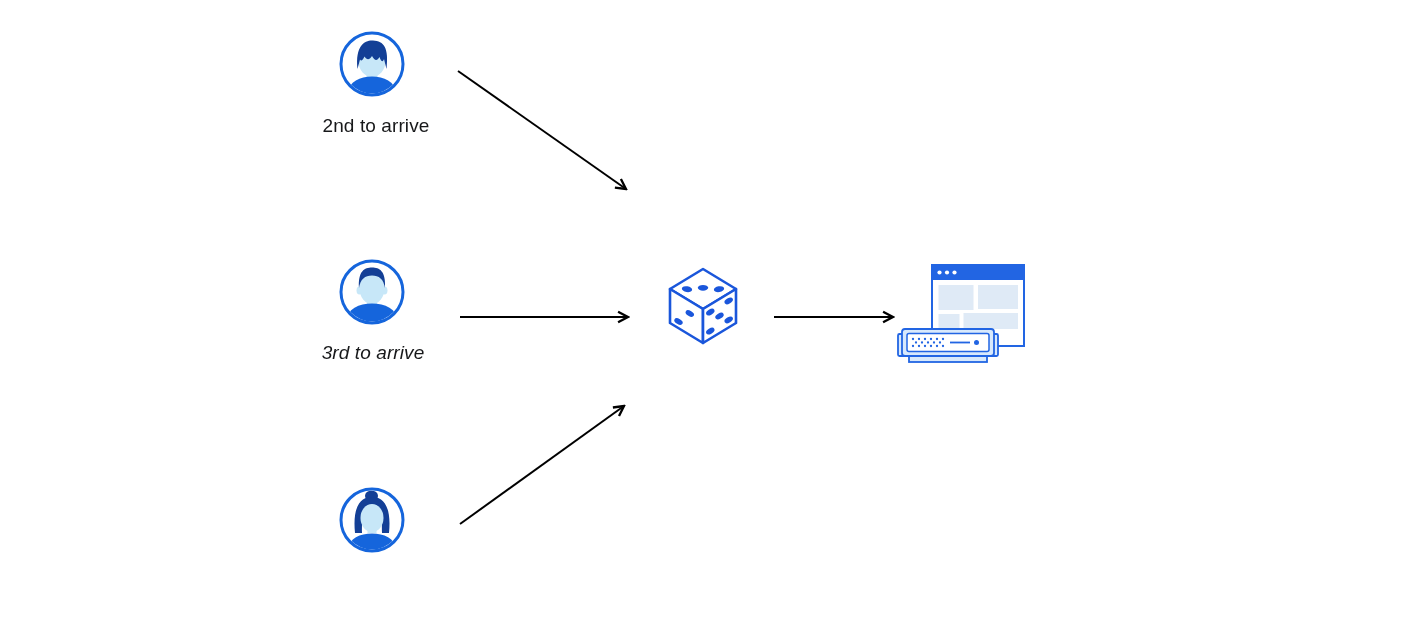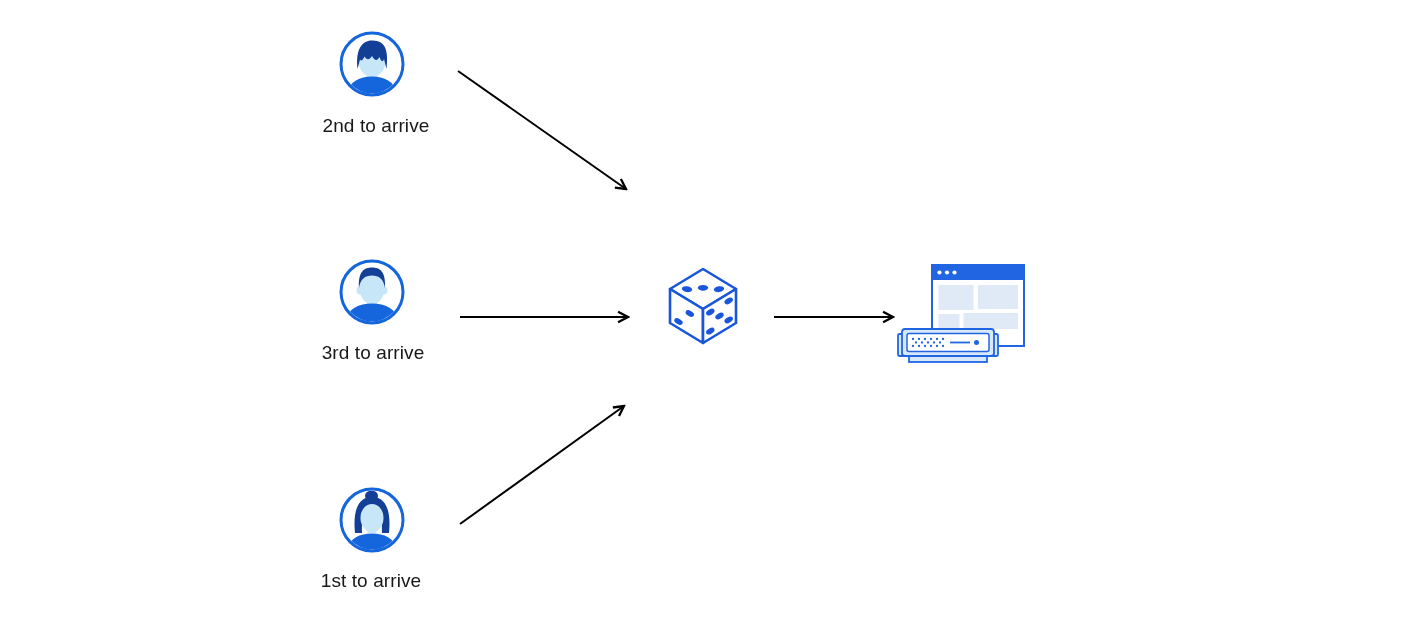--- a/index.html
+++ b/index.html
@@ -80,39 +80,38 @@
         <rect class="skin" x="28" y="33" width="10" height="13"></rect>
         <ellipse class="skin" cx="20.5" cy="31.5" rx="3" ry="4"></ellipse>
         <ellipse class="skin" cx="45.5" cy="31.5" rx="3" ry="4"></ellipse>
         <ellipse class="skin" cx="33" cy="29.5" rx="12.5" ry="15.5"></ellipse>
         <path class="hair" d="M20,29 C19,12 25.5,8.5 33,8.5 C40.5,8.5 47,12 46,29
                               C44.5,20 40,16.5 33,16.5 C26,16.5 21.5,20 20,29 Z"></path>
         <path class="shirt" d="M5,66 C7,50.5 19,44.5 33,44.5 C47,44.5 59,50.5 61,66 Z"></path>
       </g>
     </svg>
   </div>
-  <div class="node-label" style="left:288px; top:342px;">3rd to arrive</div>
+  <div class="node-label" style="left:288px; top:342px;font-style:italic;">3rd to arrive</div>
 
   <div class="avatar" style="left:339px; top:487px;">
     <svg width="66" height="66" viewBox="0 0 66 66">
       <circle class="av-ring" cx="33" cy="33" r="31"></circle>
       <clipPath id="clipC">
           <circle cx="33" cy="33" r="29.4"></circle>
         </clipPath>
       <g clip-path="url(#clipC)">
         <ellipse class="hair" cx="32.5" cy="9" rx="6.5" ry="5.5"></ellipse>
         <path class="hair" d="M16,46 C13,16 24,10 33,10 C42,10 53,16 50,46
                               L43,46 C43,30 43,24 33,24 C23,24 23,30 23,46 Z"></path>
         <rect class="skin" x="28.5" y="34" width="9" height="12"></rect>
         <ellipse class="skin" cx="33" cy="31" rx="11.5" ry="14"></ellipse>
         <path class="shirt" d="M7,66 C9,52 20,46.5 33,46.5 C46,46.5 57,52 59,66 Z"></path>
       </g>
     </svg>
   </div>
-  <div class="node-label" style="left:286px; top:570px;">1st to arrive</div>
 
   <div class="avatar" style="left:666px; top:266px; width:74px; height:80px;">
     <svg width="74" height="80" viewBox="0 0 74 80">
       <path class="cube-face" d="M37,3 L70,23 L37,43 L4,23 Z"></path>
       <path class="cube-face" d="M4,23 L37,43 L37,77 L4,57 Z"></path>
       <path class="cube-face" d="M70,23 L37,43 L37,77 L70,57 Z"></path>
 
       <ellipse class="pip" cx="21" cy="23.2" rx="5.2" ry="2.9" transform="rotate(10 21 23.2)"></ellipse>
       <ellipse class="pip" cx="37" cy="21.8" rx="5.2" ry="2.9"></ellipse>
       <ellipse class="pip" cx="53" cy="23.2" rx="5.2" ry="2.9" transform="rotate(-10 53 23.2)"></ellipse>

